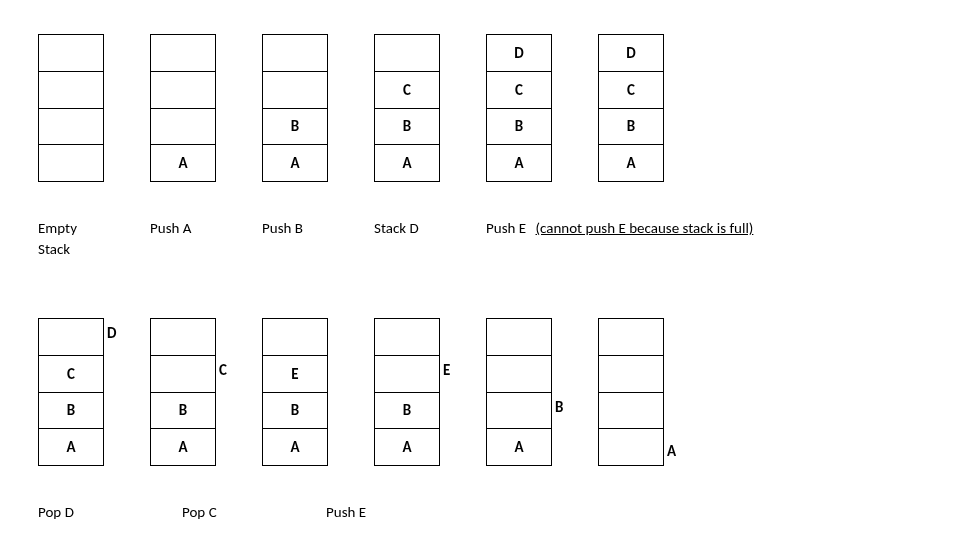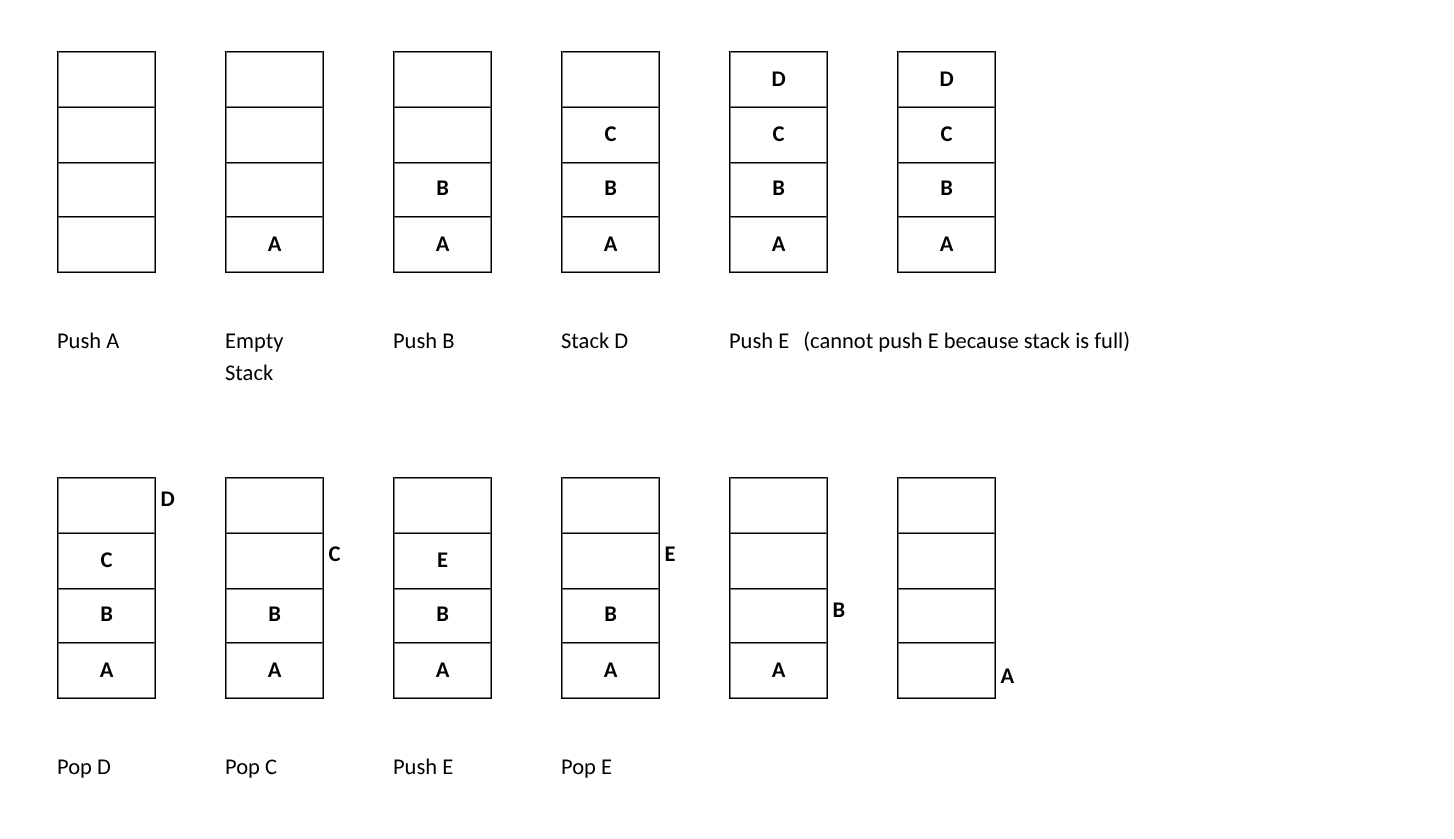--- a/index.html
+++ b/index.html
@@ -16,21 +16,21 @@
   }
   .row {
     position: absolute;
     left: 38px;
     display: flex;
     align-items: flex-start;
   }
   .row-top-stacks { top: 34px; }
   .row-top-labels { top: 218px; }
   .row-bot-stacks { top: 318px; }
-  .row-bot-labels { top: 502px; }
+  .row-bot-labels { top: 502px; gap: 32px; }
 
   .stack-col {
     width: 112px;
     position: relative;
   }
   .stack {
     width: 66px;
     height: 148px; 
     border-left: 1px solid #000;
     border-right: 1px solid #000;
@@ -54,20 +54,21 @@
   }
   .label-col {
     width: 112px;
     text-align: left;
     line-height: 1.4;
   }
   .label-col.first { padding-left: 0; }
   .label-extra {
     display: inline;
     margin-left: 6px;
+    text-decoration: underline;
   }
 </style>
 </head>
 <body>
 
 <div class="row row-top-stacks">
   <div class="stack-col">
     <div class="stack">
       <div class="cell"></div>
       <div class="cell"></div>
@@ -111,28 +112,28 @@
     <div class="stack">
       <div class="cell">A</div>
       <div class="cell">B</div>
       <div class="cell">C</div>
       <div class="cell">D</div>
     </div>
   </div>
 </div>
 
 <div class="row row-top-labels">
-  <div class="label-col">
-    <span>Push A</span>
-  </div>
   <div class="label-col first">
     <span>Empty</span><br>
     <span>Stack</span>
   </div>
   <div class="label-col">
+    <span>Push A</span>
+  </div>
+  <div class="label-col">
     <span>Push B</span>
   </div>
   <div class="label-col">
     <span>Stack D</span>
   </div>
   <div class="label-col" style="width:auto;">
     <span>Push E</span>
     <span class="label-extra">(cannot push E because stack is full)</span>
   </div>
 </div>
@@ -196,16 +197,13 @@
 <div class="row row-bot-labels">
   <div class="label-col first">
     <span>Pop D</span>
   </div>
   <div class="label-col">
     <span>Pop C</span>
   </div>
   <div class="label-col">
     <span>Push E</span>
   </div>
-  <div class="label-col">
-    <span>Pop E</span>
-  </div>
 </div>
 
 </body></html>

